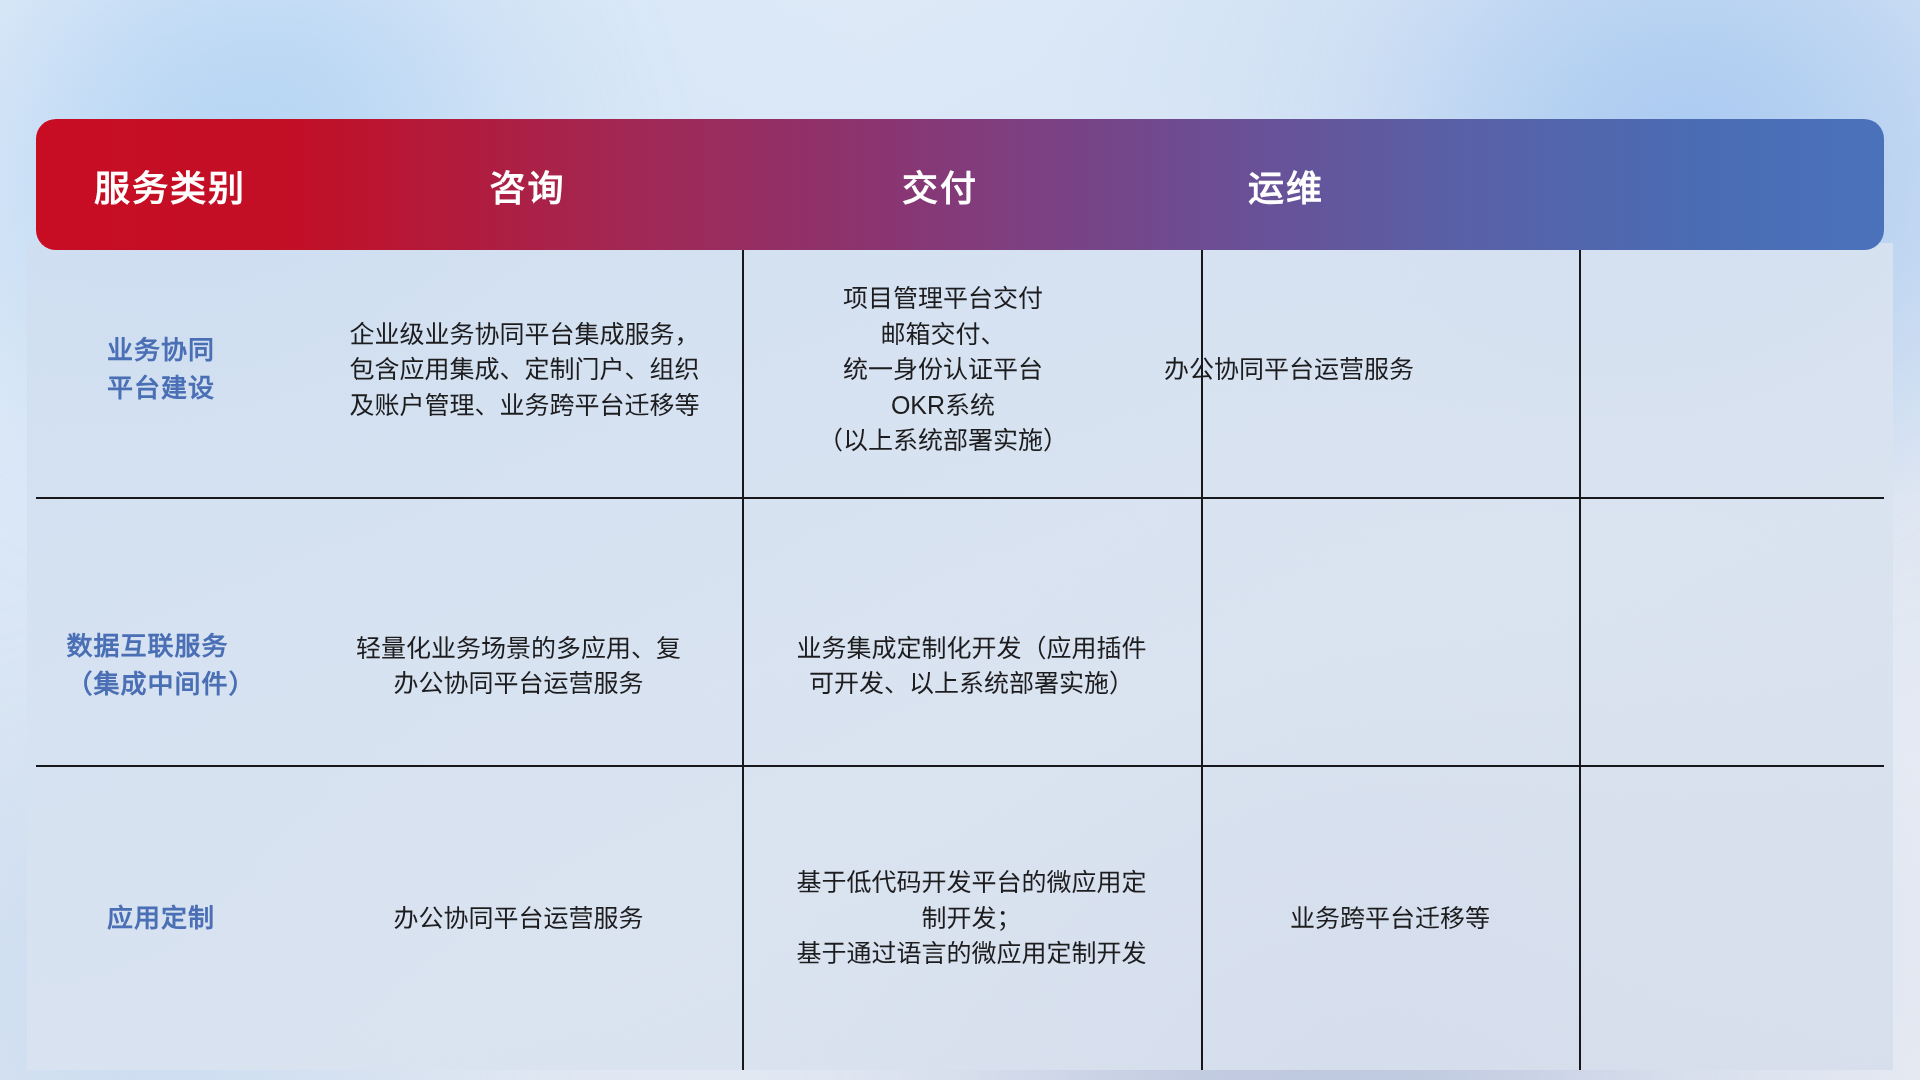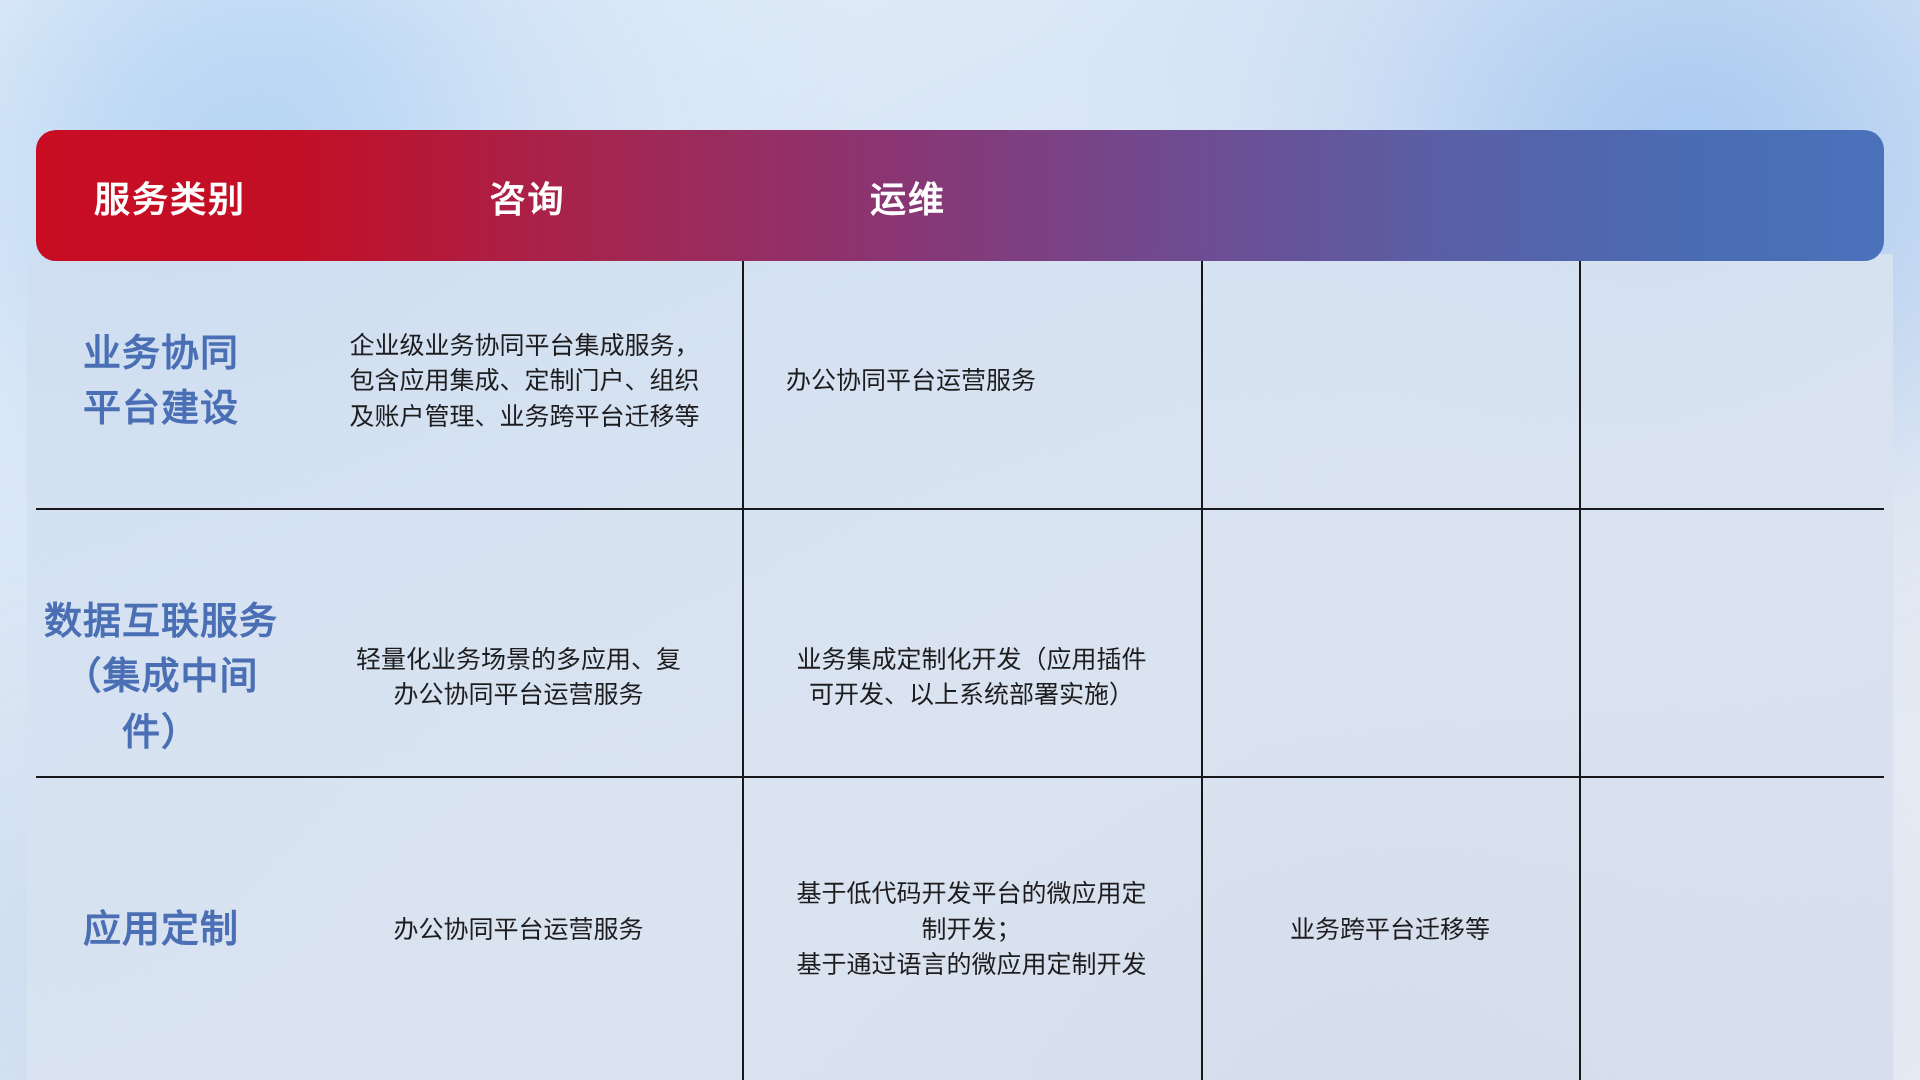--- a/index.html
+++ b/index.html
@@ -41,21 +41,21 @@
     background: radial-gradient(circle, rgba(176,186,214,.7) 0%, rgba(176,186,214,0) 70%); }
   .bg-blob.b4 { left: -200px; bottom: -200px; width: 700px; height: 560px;
     background: radial-gradient(circle, rgba(197,216,240,.8) 0%, rgba(197,216,240,0) 70%); }
   .bg-blob.b5 { left: 30%; top: 32%; width: 760px; height: 520px;
     background: radial-gradient(circle, rgba(224,233,245,.75) 0%, rgba(224,233,245,0) 72%); }
 
   
   .table-wrap {
     position: absolute;
     left: 27px;
-    top: 130px;
+    top: 119px;
     width: 1866px;
     height: 818px;
   }
 
   .table-body {
     position: absolute;
     left: 0;
     top: 124px;
     width: 1866px;
     height: 827px;
@@ -127,23 +127,23 @@
     padding: 0 14px;
     display: flex;
     align-items: center;
     justify-content: center;
     height: 100%;
   }
 
   .cat-label {
     color: #4a6fb5;
     font-weight: bold;
-    font-size: 38px;
+    font-size: 26px;
     line-height: 1.45;
-    text-align: center;
+    text-align: left;
     letter-spacing: 1px;
     white-space: pre-line;
   }
 
   .cell-text {
     color: #1d1d1f;
     font-size: 25px;
     line-height: 1.42;
     text-align: center;
     white-space: pre-line;
@@ -166,33 +166,41 @@
 <div class="bg-blob b4"></div>
 <div class="bg-blob b5"></div>
 
 <div class="table-wrap">
 
   <div class="table-body"></div>
 
   <div class="header-row">
     <div class="header-cell c0">服务类别</div>
     <div class="header-cell c1">咨询</div>
+    <div class="header-cell c3">交付</div>
     <div class="header-cell c4">运维</div>
   </div>
 
   <div class="row" style="top:124px;height:254px;">
     <div class="cell c0">
       <div class="cat-label">业务协同
 平台建设</div>
     </div>
     <div class="cell c2">
       <div class="cell-text">企业级业务协同平台集成服务，
 包含应用集成、定制门户、组织
 及账户管理、业务跨平台迁移等</div>
     </div>
+    <div class="cell c3">
+      <div class="cell-text">项目管理平台交付
+邮箱交付、
+统一身份认证平台
+OKR系统
+（以上系统部署实施）</div>
+    </div>
     <div class="cell c4">
       <div class="cell-text">办公协同平台运营服务</div>
     </div>
   </div>
 
   <div class="hline" style="top:378px;"></div>
 
   <div class="row" style="top:380px;height:334px;">
     <div class="cell c0">
       <div class="cat-label">数据互联服务

